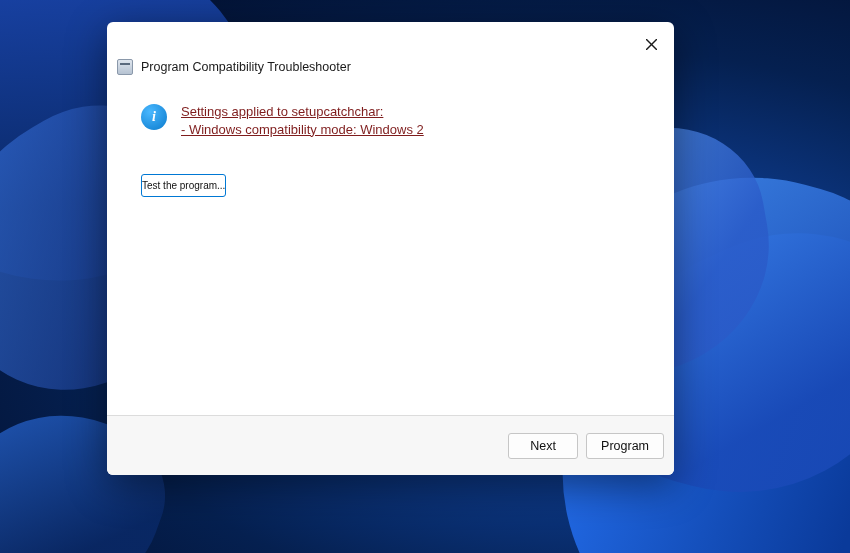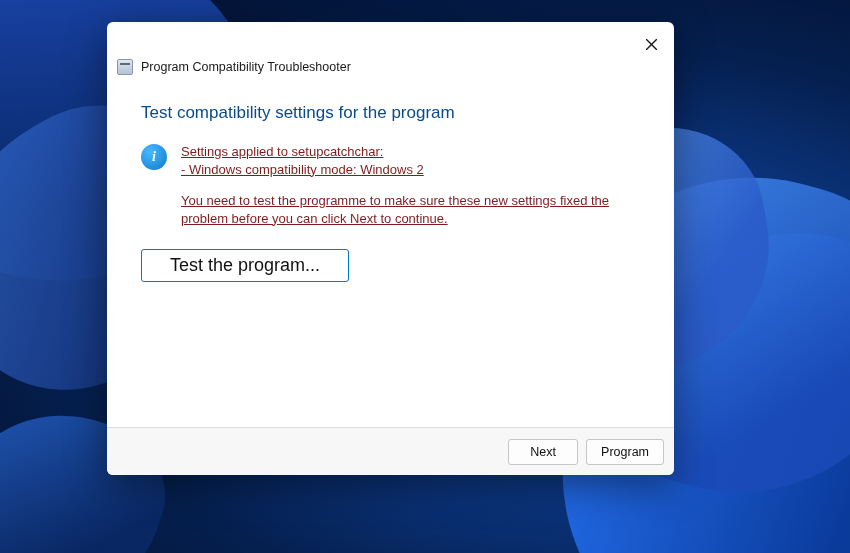--- a/index.html
+++ b/index.html
@@ -115,32 +115,32 @@
       margin-top: 1px;
     }
     .info-text { font-size: 13px; color: #7f1d1d; line-height: 1.35; text-decoration: underline; }
     .settings-line { }
     .mode-line { margin-bottom: 14px; }
     .instruction { padding-right: 8px; }
 
     .test-btn {
       margin-top: 22px;
       margin-left: 0;
-      padding: 5px 28px;
-      font-size: 18px;
+      padding: 5px 0;
+      font-size: 10px;
       font-family: inherit;
       background: #fff;
       border: 1px solid #0078d4;
       border-radius: 3px;
       cursor: pointer;
       color: #111;
     }
 
     .footer {
-      height: 48px;
+      height: 60px;
       border-top: 1px solid #dcdcdc;
       background: #f7f7f7;
       display: flex;
       align-items: center;
       justify-content: flex-end;
       gap: 8px;
       padding: 6px 10px;
       border-radius: 0 0 6px 6px;
     }
     .footer button {
@@ -177,28 +177,26 @@
         </svg>
     </div>
   </div>
 
   <div class="header-row">
     <div class="app-icon"></div>
     <div class="app-title">Program Compatibility Troubleshooter</div>
   </div>
 
   <div class="content">
-    <div class="page-title">Test compatibility settings for the program</div>
 
     <div class="info-row">
       <div class="info-icon">i</div>
       <div class="info-text">
         <div class="settings-line">Settings applied to setupcatchchar:</div>
         <div class="mode-line">- Windows compatibility mode: Windows 2</div>
-        <div class="instruction">You need to test the programme to make sure these new settings fixed the problem before you can click Next to continue.</div>
       </div>
     </div>
 
     <button class="test-btn">Test the program...</button>
   </div>
 
   <div class="footer">
     <button>Next</button>
     <button>Program</button>
   </div>

